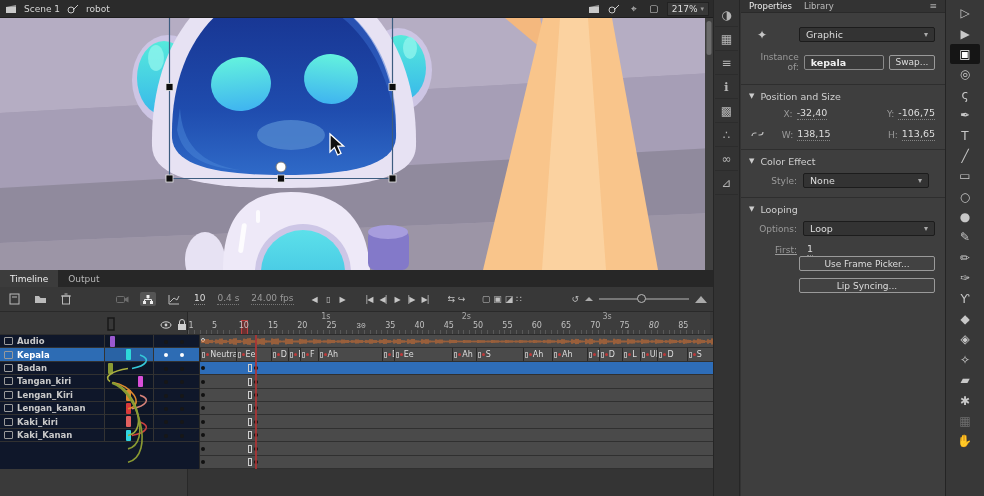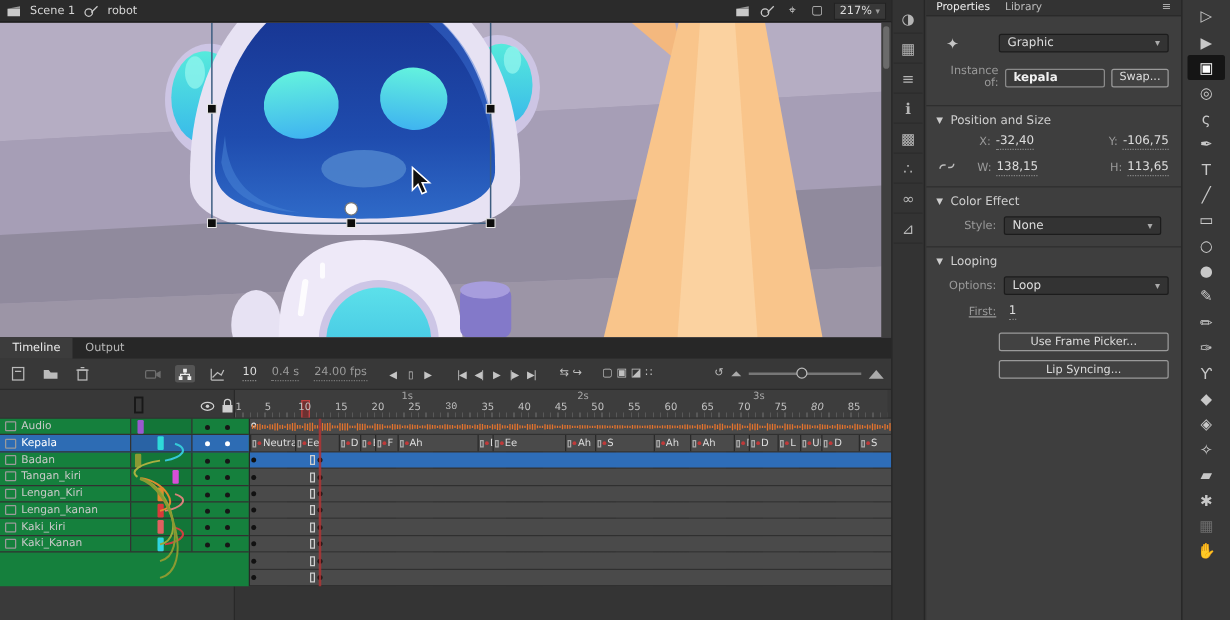--- a/index.html
+++ b/index.html
@@ -51,21 +51,21 @@
   #tl-head-left { width:188px; position:relative; background:#383838; border-right:1px solid #282828; }
   #ruler { position:relative; width:522px; background:#3d3d3d; overflow:hidden; }
   .sec-label { position:absolute; top:0; font-size:8px; color:#aaa; transform:translateX(-50%); }
   .ruler-num { position:absolute; top:9px; font-size:8px; color:#c0c0c0; transform:translateX(-50%); }
   #ruler .ticks { position:absolute; left:0; bottom:0; width:100%; height:4px;
      background:repeating-linear-gradient(90deg,#6a6a6a 0 1px,transparent 1px 5.86px); opacity:.6; }
   #playhead-box { position:absolute; top:8px; width:7px; height:15px; background:rgba(150,40,40,.55); border:1px solid #c04040; }
 
   
   #tl-body { position:relative; height:134px; display:flex; }
-  #layers-col { position:relative; width:204px; background:#15803d; border-right:1px solid #282828; }
+  #layers-col { position:relative; width:204px; background:#0f172a; border-right:1px solid #282828;font-weight:bold; }
   .lrow { position:relative; height:13.4px; border-bottom:1px solid #313131; display:flex; align-items:center; }
   .lrow .licon { width:9px; height:8px; border:1px solid #9a9a9a; border-radius:1px; margin:0 4px 0 4px; position:relative; }
   .lrow .lname { font-size:8.5px; color:#c9c9c9; white-space:nowrap; }
   .lrow.sel { background:#2d6cb4; }
   .lrow.sel .lname { color:#fff; }
   .parent-zone { position:absolute; left:104px; top:0; width:50px; height:100%; background:rgba(0,0,0,.08); border-left:1px solid #333; border-right:1px solid #333; }
   .swatch { position:absolute; top:1px; width:5px; height:11px; border-radius:1px; }
   .dotcol { position:absolute; width:4px; height:4px; border-radius:50%; background:#171717; top:5px; }
   .lrow.sel .dotcol { background:#fff; }
   #wires { position:absolute; left:0; top:0; pointer-events:none; }
@@ -701,21 +701,21 @@
       <div class="dropdown">
         <span>Loop</span>
         <span class="chev">▾</span>
       </div>
     </div>
     <div class="prow" style="margin-top:7px; gap:10px;">
       <span class="plabel" style="width:46px;text-decoration:underline;">First:</span>
       <span class="pvalue">1</span>
     </div>
 
-    <div class="prow" style="margin-top:10px; justify-content:flex-end;">
+    <div class="prow" style="margin-top:0; justify-content:flex-end;">
       <div class="pbtn" style="width:136px;">
         <span>Use Frame Picker...</span>
       </div>
     </div>
     <div class="prow" style="margin-top:7px; justify-content:flex-end;">
       <div class="pbtn" style="width:136px;">
         <span>Lip Syncing...</span>
       </div>
     </div>
   </div>

